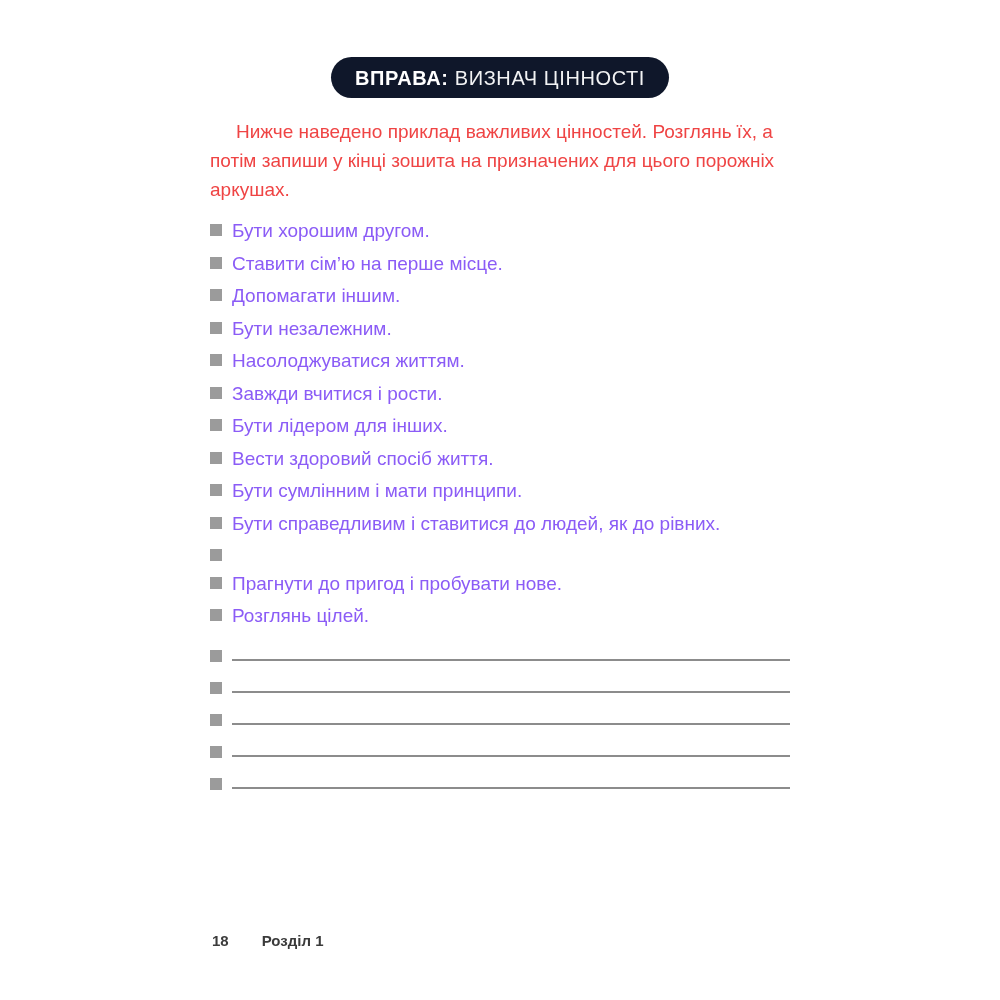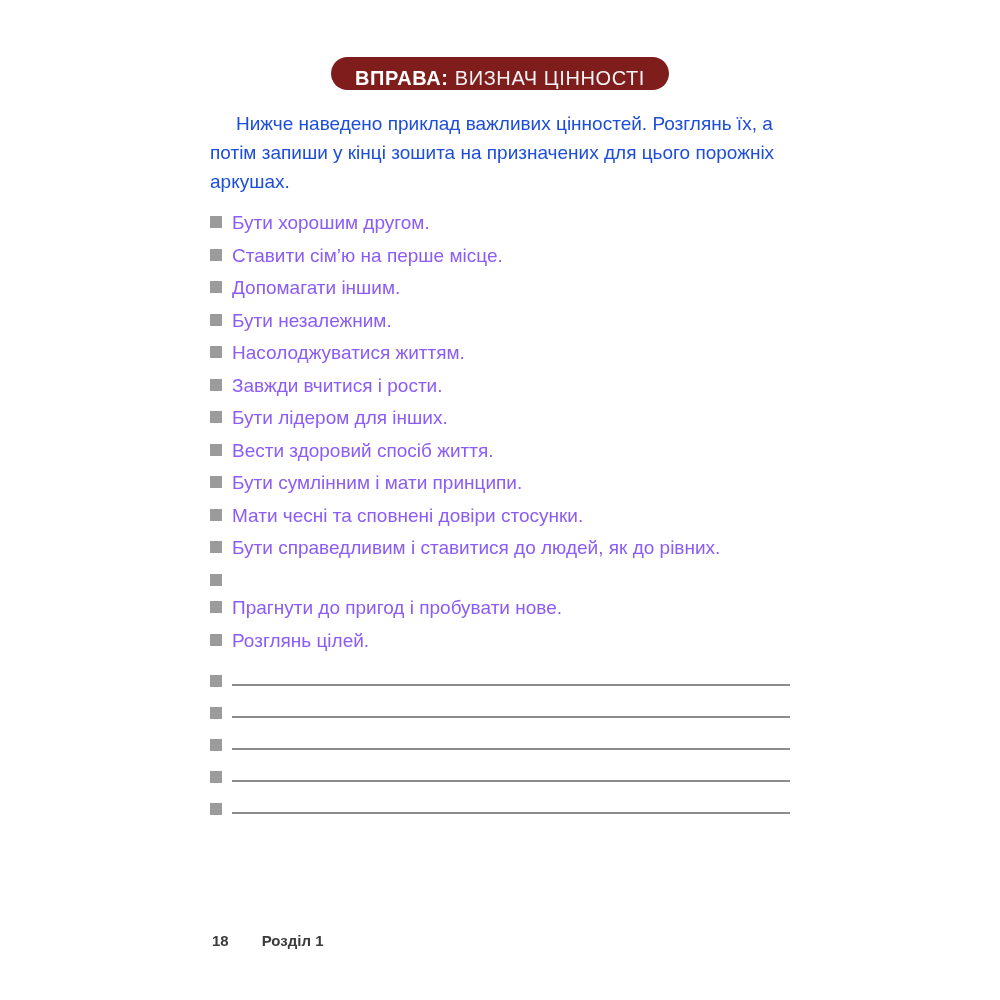--- a/index.html
+++ b/index.html
@@ -20,36 +20,36 @@
   .content {
     width: 580px;
     margin: 0 auto;
   }
   .badge-wrap {
     text-align: center;
     padding-top: 57px;
   }
   .badge {
     display: inline-block;
-    background: #7f1d1d;
+    background: #0f172a;
     color: #ffffff;
     border-radius: 22px;
-    padding: 10px 24px 1px 24px;
+    padding: 10px 24px 9px 24px;
     font-size: 20px;
     letter-spacing: 0.6px;
     line-height: 1.1;
   }
   .badge .bold { font-weight: bold; }
   .badge .rest { font-weight: normal; color: #f2f3f4; }
   .intro {
     margin-top: 19px;
     font-size: 19px;
     line-height: 29px;
     text-indent: 26px;
-    color: #1d4ed8;
+    color: #ef4444;
   }
   ul.values {
     list-style: none;
     margin-top: 16px;
   }
   ul.values li {
     display: flex;
     align-items: flex-start;
     margin-bottom: 11.5px;
     font-size: 19px;
@@ -136,24 +136,20 @@
         <li>
           <span class="sq-bullet"></span>
           <span>Вести здоровий спосіб життя.</span>
         </li>
         <li>
           <span class="sq-bullet"></span>
           <span>Бути сумлінним і мати принципи.</span>
         </li>
         <li>
           <span class="sq-bullet"></span>
-          <span>Мати чесні та сповнені довіри стосунки.</span>
-        </li>
-        <li>
-          <span class="sq-bullet"></span>
           <span>Бути справедливим і ставитися до людей, як до рівних.</span>
         </li>
         <li>
           <span class="sq-bullet"></span>
         </li>
         <li>
           <span class="sq-bullet"></span>
           <span>Прагнути до пригод і пробувати нове.</span>
         </li>
         <li>

